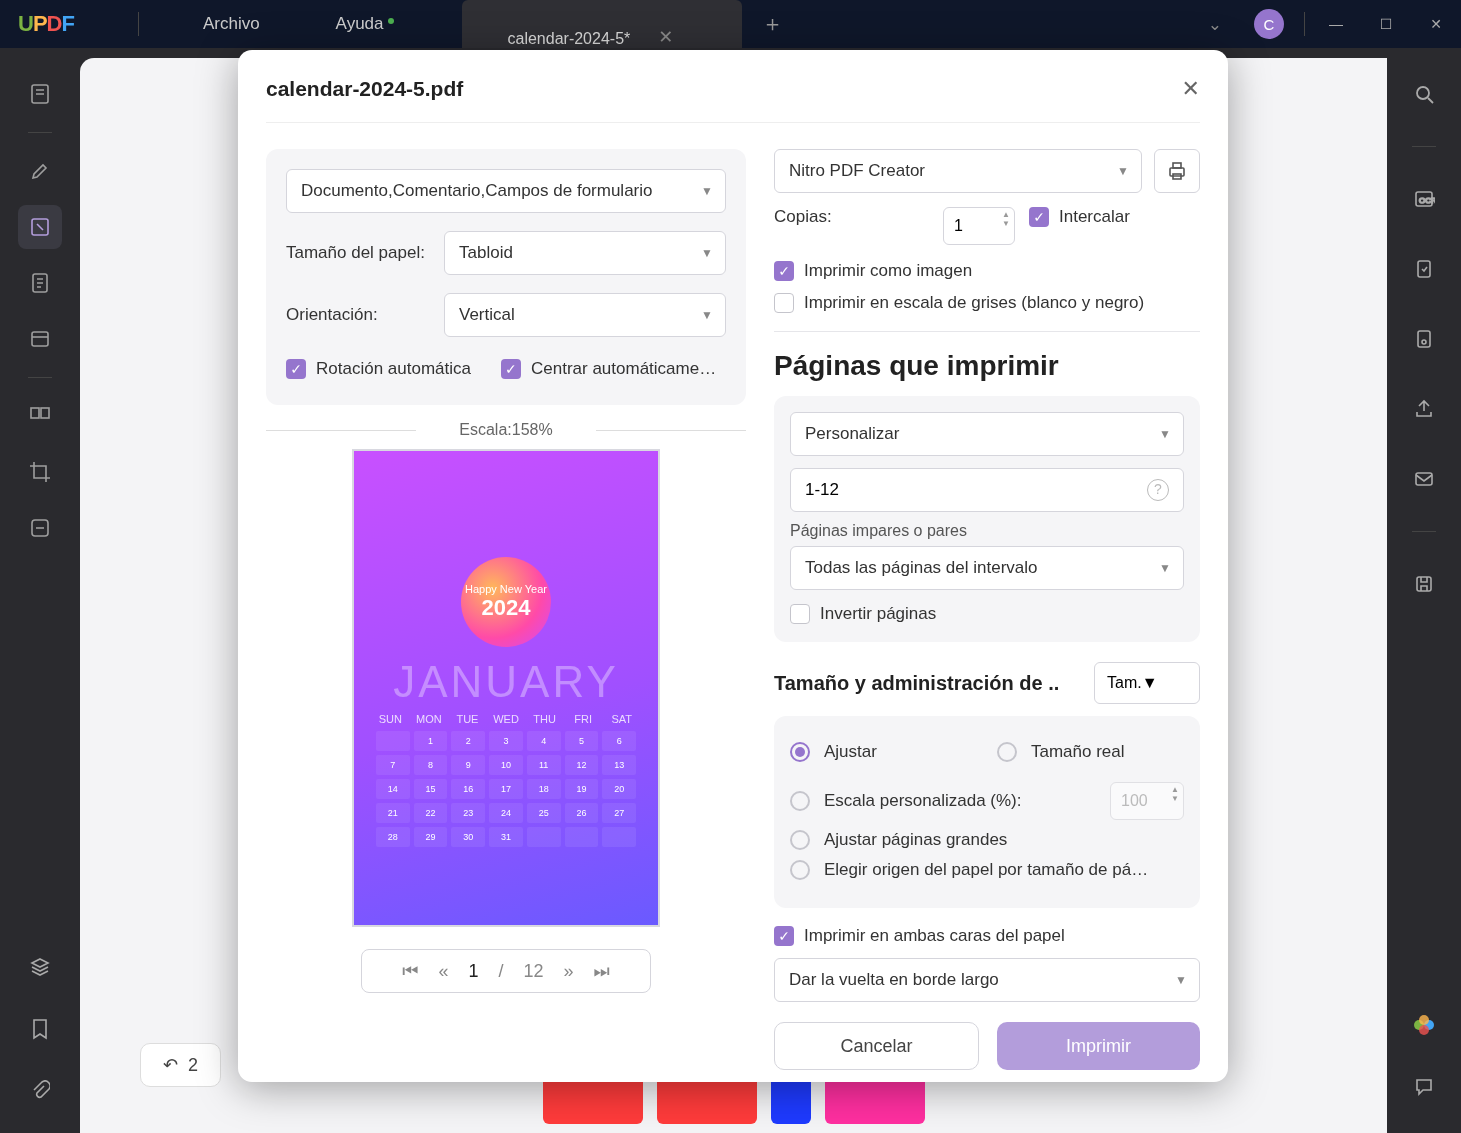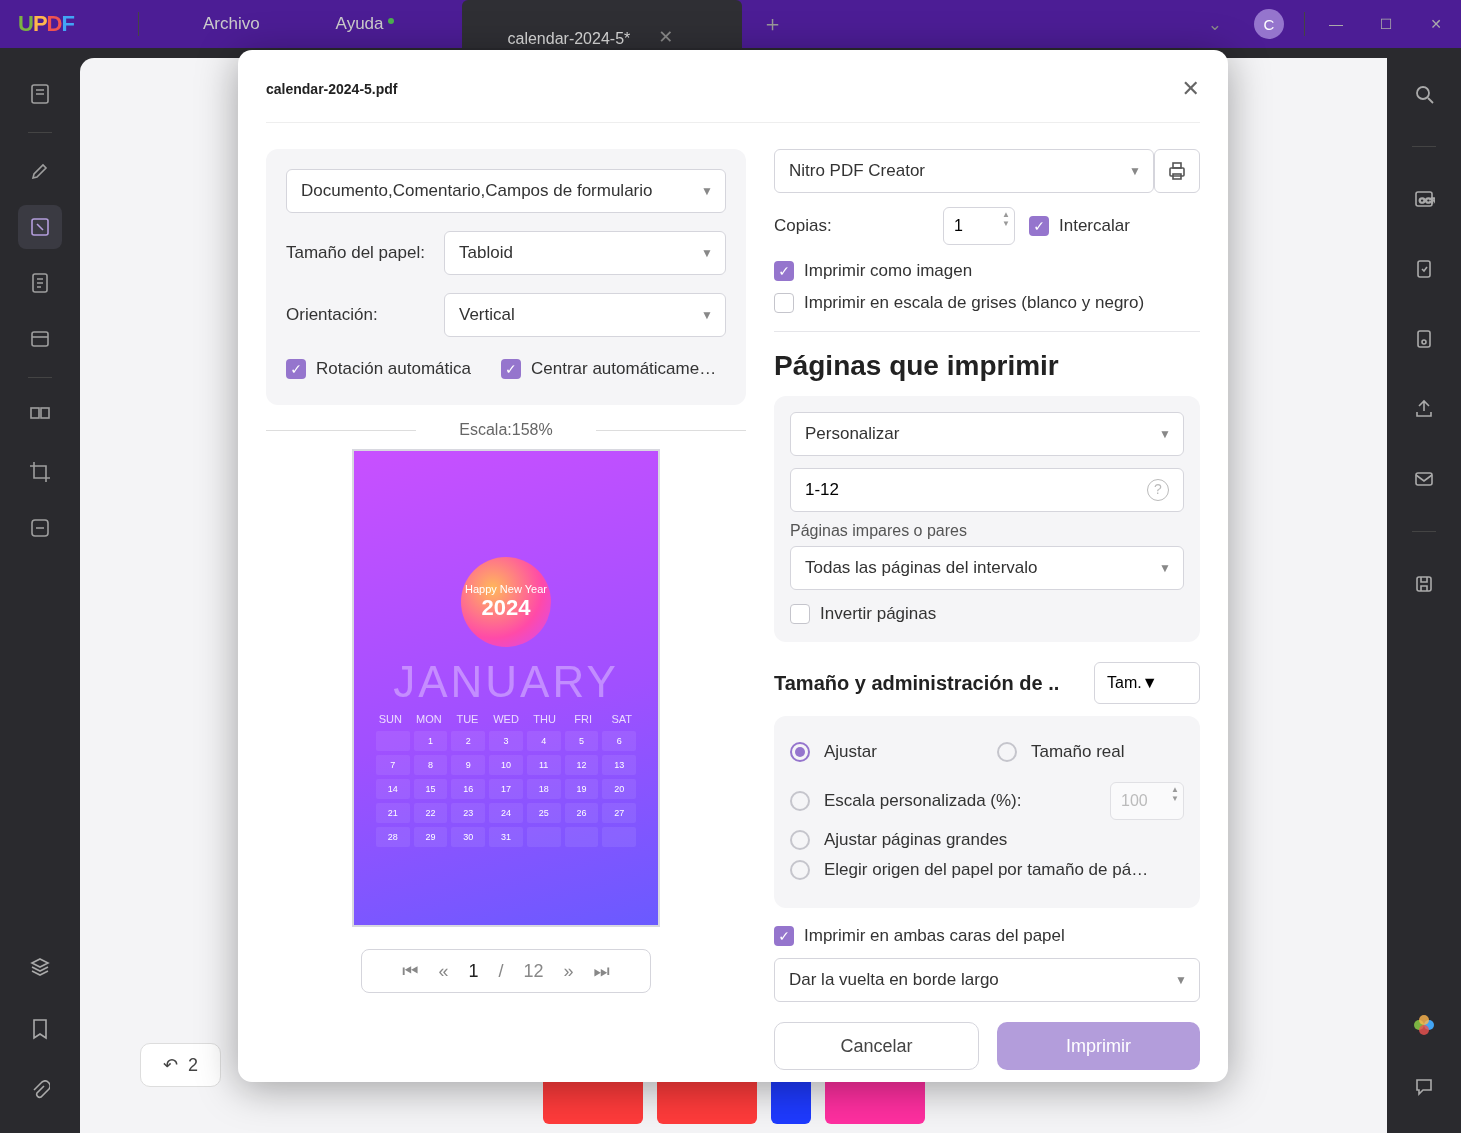--- a/index.html
+++ b/index.html
@@ -1,19 +1,19 @@
 <!DOCTYPE html>
 <html><head>
 <meta charset="utf-8">
 <style>
 * { margin:0; padding:0; box-sizing:border-box; font-family:-apple-system,BlinkMacSystemFont,"Segoe UI",sans-serif; }
 body { background:#2a2a2e; width:1461px; height:1133px; overflow:hidden; position:relative; }
 
 
-.titlebar { height:48px; background:#4c1d95; display:flex; align-items:center; color:#ccc; font-size:17px;gap:40px; }
+.titlebar { height:48px; background:#0f172a; display:flex; align-items:center; color:#ccc; font-size:17px;gap:40px; }
 .logo { padding:0 18px; font-weight:700; font-size:22px; letter-spacing:-1px; }
 .logo .u{color:#7cb342;} .logo .p{color:#ffb74d;} .logo .d{color:#ef5350;} .logo .f{color:#42a5f5;}
 .tbar-sep { width:1px; height:24px; background:#444; margin:0 6px; }
 .menu-item { padding:0 18px; cursor:pointer; position:relative; }
 .help-dot { position:absolute; top:4px; right:8px; width:6px; height:6px; background:#4caf50; border-radius:50%; }
 .tab-area { margin-left:20px; display:flex; align-items:center; height:100%; }
 .tab { background:#2f2f34; height:100%; display:flex; align-items:flex-end; padding:0 20px 0 46px; color:#d8d8d8; font-size:16px; border-radius:6px 6px 0 0; min-width:280px; position:relative; }
 .tab-close { margin-left:28px; color:#888; font-size:18px; }
 .tab-add { margin-left:20px; color:#999; font-size:22px; }
 .win-controls { margin-left:auto; display:flex; align-items:center; gap:0; }
@@ -32,21 +32,21 @@
 
 .right-rail { width:74px; background:#2a2a2e; padding-top:24px; display:flex; flex-direction:column; align-items:center; gap:26px; margin-left:auto; }
 
 .canvas-bg { flex:1; background:#f4f4f6; border-radius:14px 0 0 0; margin-top:10px; position:relative; overflow:hidden; }
 .doc-strip { position:absolute; left:260px; right:260px; bottom:0; height:80px; display:flex; gap:14px; align-items:center; justify-content:center; }
 .doc-blob { width:100px; height:62px; border-radius:6px; }
 
 
 .modal { position:absolute; left:238px; top:50px; width:990px; height:1032px; background:#fff; border-radius:14px; box-shadow:0 6px 40px rgba(0,0,0,.35); padding:24px 28px; display:flex; flex-direction:column; }
 .modal-head { display:flex; align-items:center; padding:2px 0 20px; border-bottom:1px solid #eee; }
-.modal-title { font-size:14px; font-weight:600; color:#222; }
+.modal-title { font-size:21px; font-weight:600; color:#222; }
 .modal-x { margin-left:auto; color:#666; font-size:22px; cursor:pointer; }
 .modal-body { display:flex; gap:28px; padding-top:26px; flex:1; }
 
 .col-left { width:480px; }
 .panel { background:#f5f5f7; border-radius:12px; padding:20px 20px 26px; }
 .sel-full { width:100%; background:#fff; border:1px solid #d5d5dc; border-radius:6px; height:44px; padding:0 14px; font-size:17px; color:#333; display:flex; align-items:center; position:relative; }
 .sel-full .caret,.sel .caret{ position:absolute; right:12px; color:#888; font-size:12px; }
 .row { display:flex; align-items:center; margin-top:18px; }
 .row-lbl { width:158px; font-size:17px; color:#333; }
 .sel { flex:1; background:#fff; border:1px solid #d5d5dc; border-radius:6px; height:44px; padding:0 14px; font-size:17px; color:#333; display:flex; align-items:center; position:relative;text-align:center; }
@@ -64,23 +64,23 @@
 .jan { font-family:Impact,sans-serif; font-size:44px; color:rgba(255,255,255,.35); letter-spacing:3px; margin-top:10px; }
 .cal-grid { width:260px; margin-top:6px; }
 .cal-head { display:grid; grid-template-columns:repeat(7,1fr); font-size:11px; color:rgba(255,255,255,.8); text-align:center; gap:10px; }
 .cal-cells { display:grid; grid-template-columns:repeat(7,1fr); gap:4px; margin-top:6px; }
 .cal-cells div { height:20px; font-size:9px; color:#fff; text-align:center; background:rgba(255,255,255,.08); border-radius:2px; line-height:20px; }
 
 .pager { width:290px; height:44px; background:#fff; border:1px solid #d5d5dc; border-radius:8px; margin:22px auto 0; display:flex; align-items:center; justify-content:center; gap:20px; color:#888; font-size:18px; }
 .pager .cur{ color:#222; }
 
 .col-right { flex:1; display:flex; flex-direction:column; }
-.printer-row { display:flex; }
+.printer-row { display:flex; gap:12px; }
 .print-btn { width:46px; height:44px; border:1px solid #d5d5dc; border-radius:6px; display:flex; align-items:center; justify-content:center; color:#555; }
-.copies-row { display:flex; align-items:center; margin-top:14px; gap:14px; }
+.copies-row { display:flex; align-items:flex-start; margin-top:14px; gap:14px; }
 .copies-lbl { font-size:17px; color:#333; flex:0 0 155px; }
 .spin { width:72px; height:38px; border:1px solid #d5d5dc; border-radius:6px; display:flex; align-items:center; padding:0 10px; font-size:16px; position:relative; }
 .spin-arrows{position:absolute;right:4px;top:2px;display:flex;flex-direction:column;font-size:8px;color:#999;line-height:9px;}
 .sec-sep { height:1px; background:#e6e6ea; margin:18px 0; }
 .sec-title { font-size:28px; font-weight:700; color:#222; margin-bottom:14px; }
 .grey-box { background:#f5f5f7; border-radius:12px; padding:16px 16px 18px; }
 .muted { font-size:16px; color:#555; margin:10px 0 6px; }
 .page-input { display:flex; align-items:center; background:#fff; border:1px solid #d5d5dc; border-radius:6px; height:44px; padding:0 14px; font-size:17px; margin-top:12px; }
 .page-input .q{ margin-left:auto; width:22px; height:22px; border-radius:50%; border:1.5px solid #bbb; color:#bbb; font-size:14px; text-align:center; line-height:19px; }
 .size-row { display:flex; align-items:center; margin-top:20px; gap:10px;}

